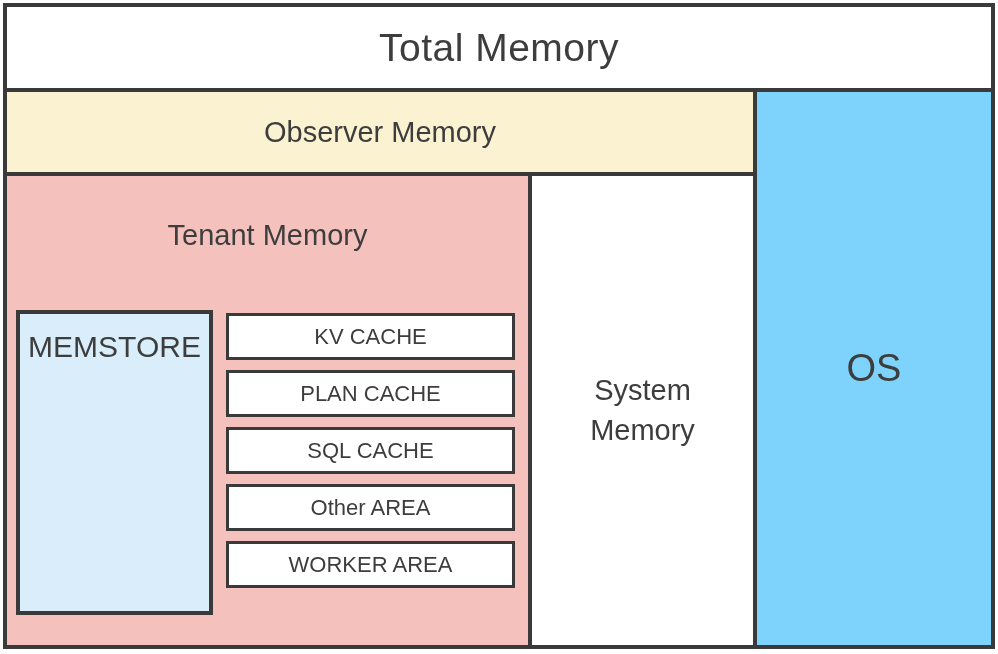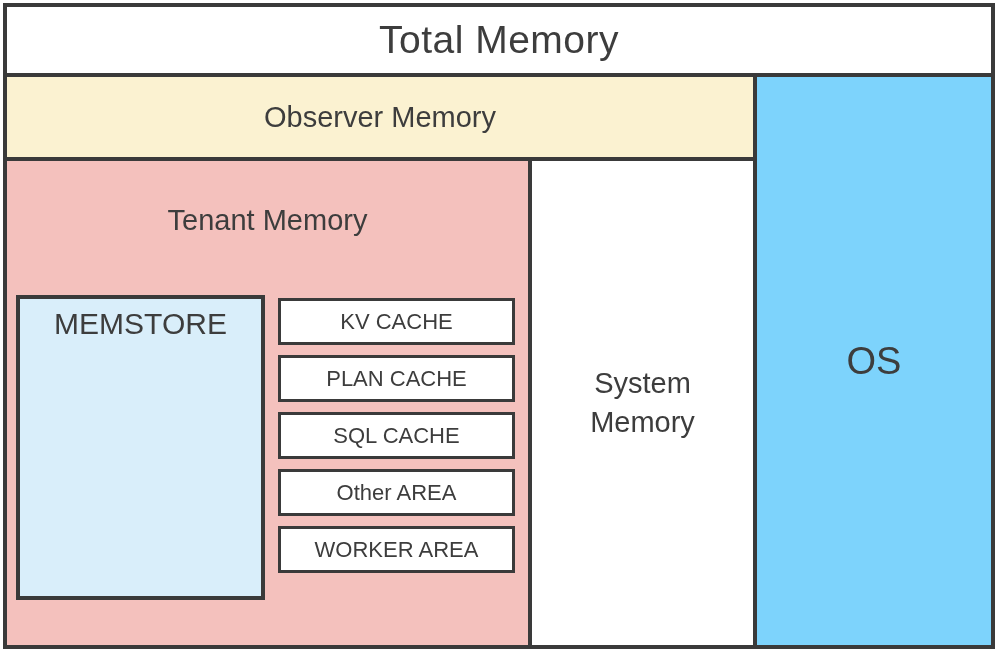--- a/index.html
+++ b/index.html
@@ -24,21 +24,21 @@
   .diagram {
     position: absolute;
     left: 3px; top: 3px;
     width: 992px; height: 646px;
     border: 4px solid var(--border);
     background: #ffffff;
     display: flex;
     flex-direction: column;
   }
   .total-header {
-    height: 70px;
+    height: 85px;
     flex: none;
     border-bottom: 4px solid var(--border);
     display: flex;
     align-items: center;
     justify-content: center;
     font-size: 39px;
     letter-spacing: 0.5px;
   }
   .body-row { flex: 1; min-height: 0; display: flex; }
   .left-col { width: 746px; flex: none; display: flex; flex-direction: column; }
@@ -72,29 +72,29 @@
   }
   .tenant-content {
     flex: 1;
     min-height: 0;
     display: flex;
     padding: 0 13px 0 9px;
     gap: 13px;
     align-items: flex-start;
   }
   .memstore-block {
-    width: 249px;
+    width: 197px;
     height: 305px;
     flex: none;
     border: 4px solid var(--border);
     background: var(--memstore-bg);
     display: flex;
     justify-content: center;
     align-items: flex-start;
-    padding-top: 8px;
+    padding-top: 16px;
     font-size: 30px;
   }
   .area-col {
     flex: 1;
     display: flex;
     flex-direction: column;
     gap: 10px;
     padding-top: 3px;
   }
   .area-box {

